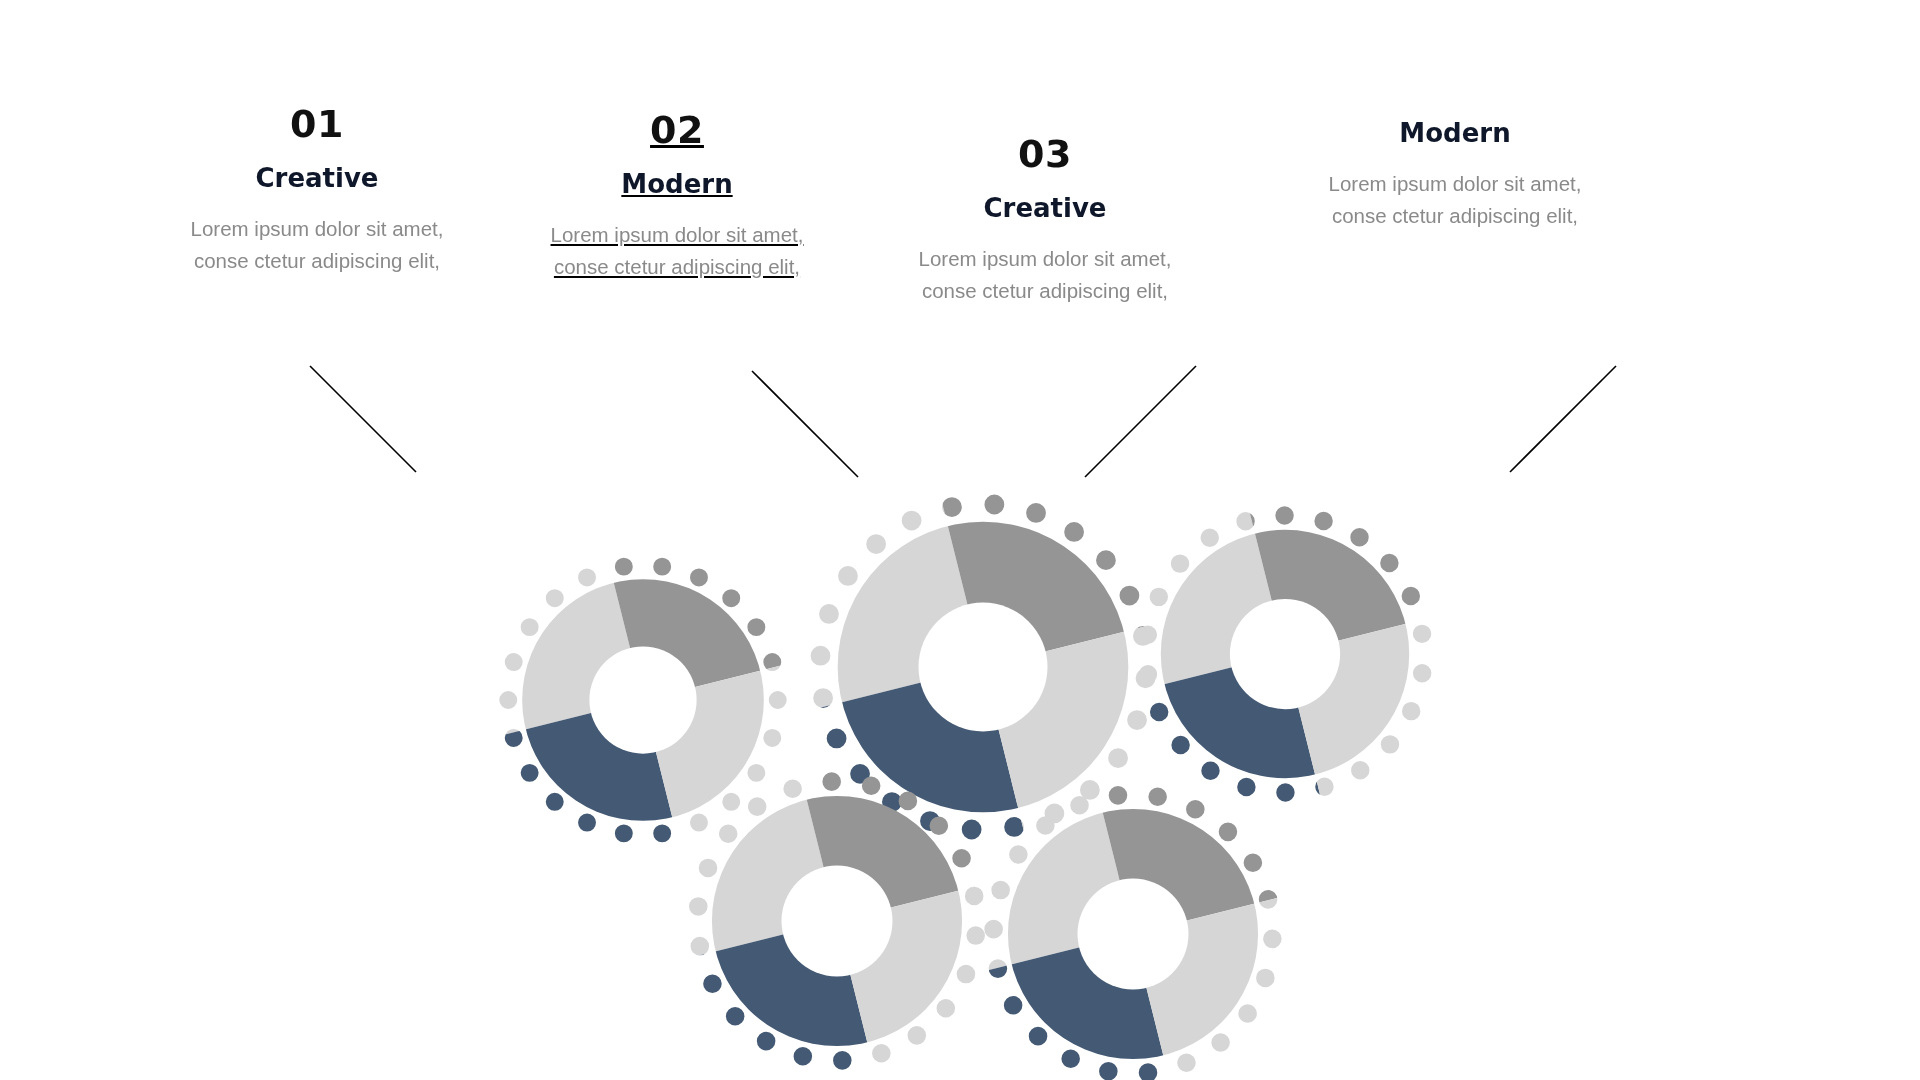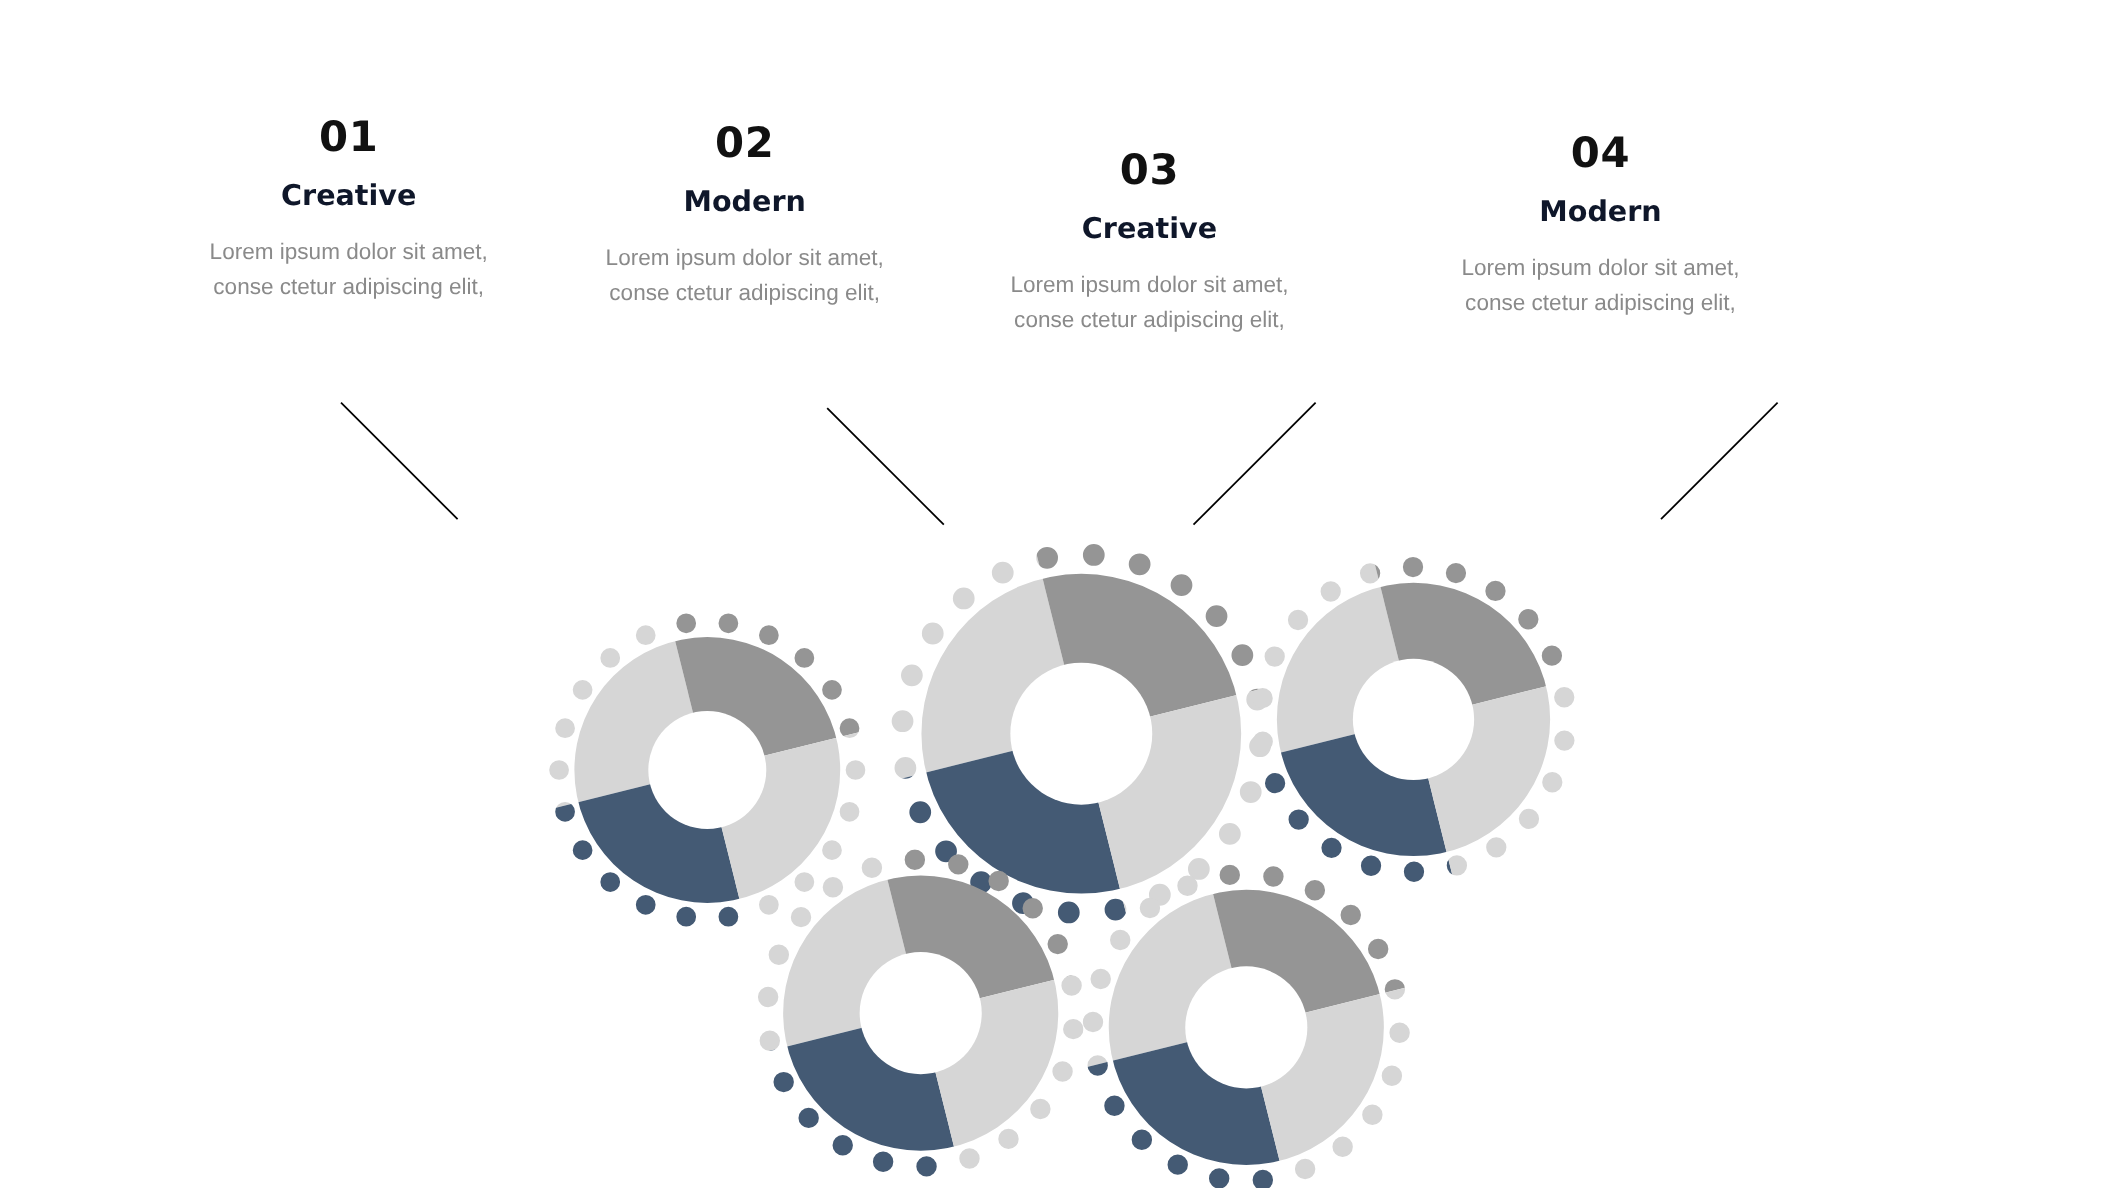--- a/index.html
+++ b/index.html
@@ -78,40 +78,39 @@
 
   <div class="step" style="left:152px; top:105px;">
     <div class="step-number">01</div>
     <div class="step-title">Creative</div>
     <div class="step-desc">
       <span>Lorem ipsum dolor sit amet,</span>
       <span>conse ctetur adipiscing elit,</span>
     </div>
   </div>
 
-  <div class="step" style="left:512px; top:111px;">
+  <div class="step" style="left:512px; top:111px;text-decoration:underline;">
     <div class="step-number">02</div>
     <div class="step-title">Modern</div>
     <div class="step-desc">
       <span>Lorem ipsum dolor sit amet,</span>
       <span>conse ctetur adipiscing elit,</span>
     </div>
   </div>
 
   <div class="step" style="left:880px; top:119px;margin-top:16px;">
     <div class="step-number">03</div>
     <div class="step-title">Creative</div>
     <div class="step-desc">
       <span>Lorem ipsum dolor sit amet,</span>
       <span>conse ctetur adipiscing elit,</span>
     </div>
   </div>
 
   <div class="step" style="left:1290px; top:120px;">
-    <div class="step-number">04</div>
     <div class="step-title">Modern</div>
     <div class="step-desc">
       <span>Lorem ipsum dolor sit amet,</span>
       <span>conse ctetur adipiscing elit,</span>
     </div>
   </div>
 
   <svg class="connector" style="left:310px; top:366px;" width="110" height="110" viewBox="0 0 110 110">
     <line x1="0" y1="0" x2="106" y2="106" stroke="#000000"></line>
   </svg>

